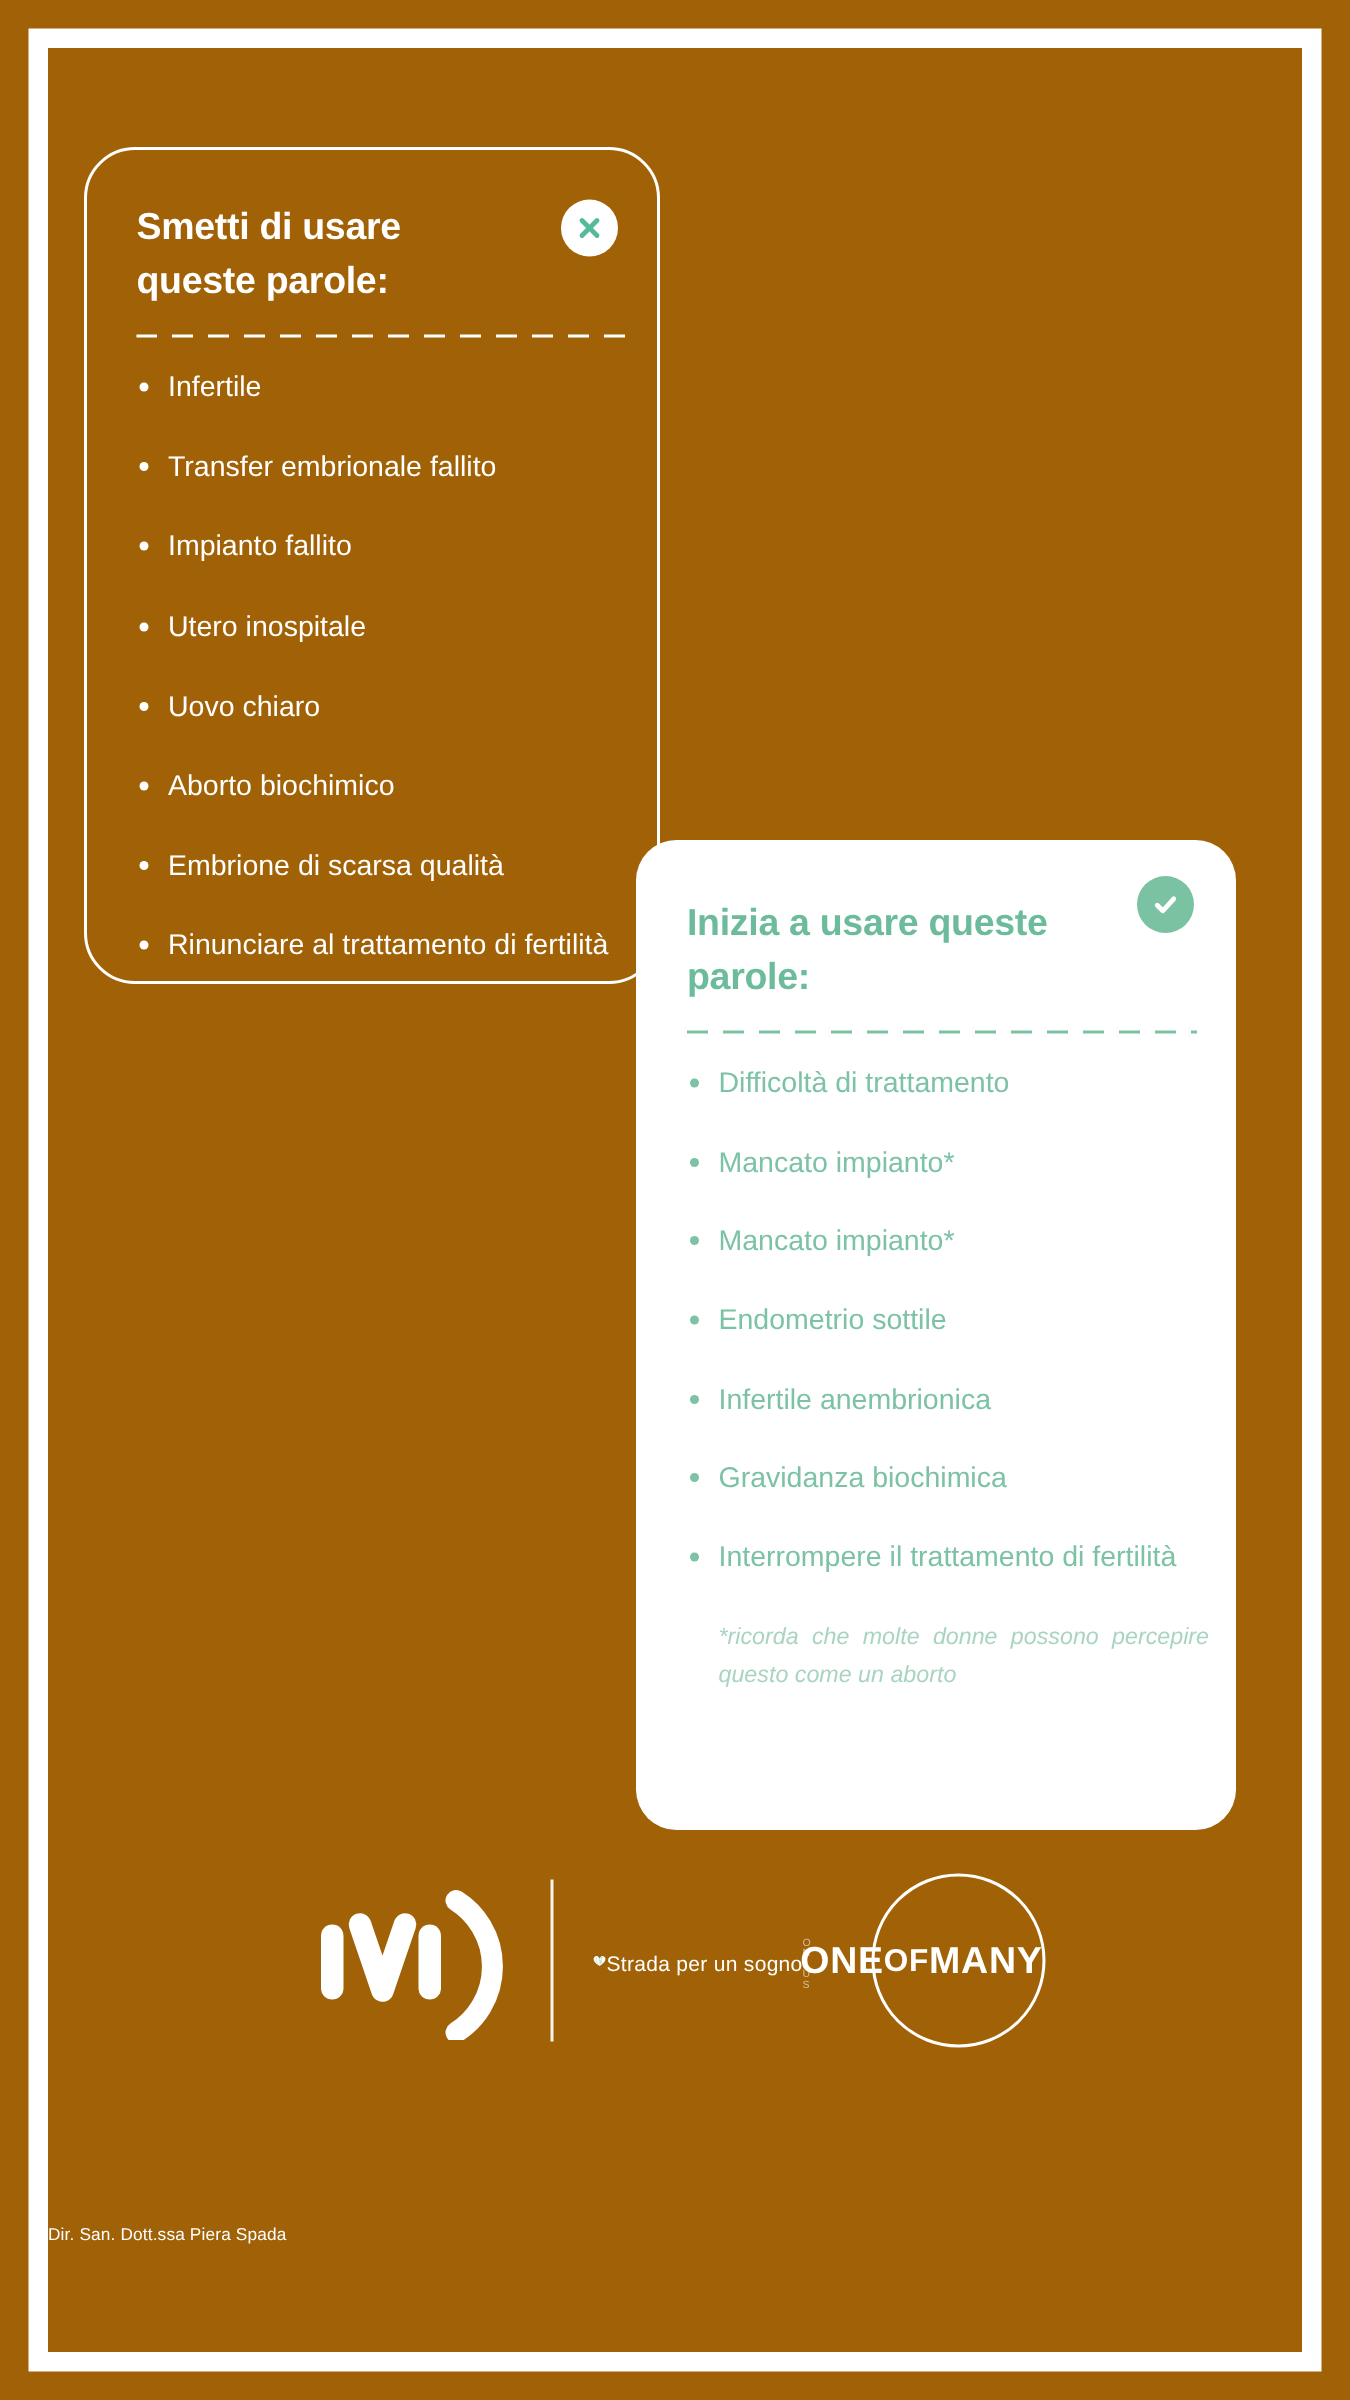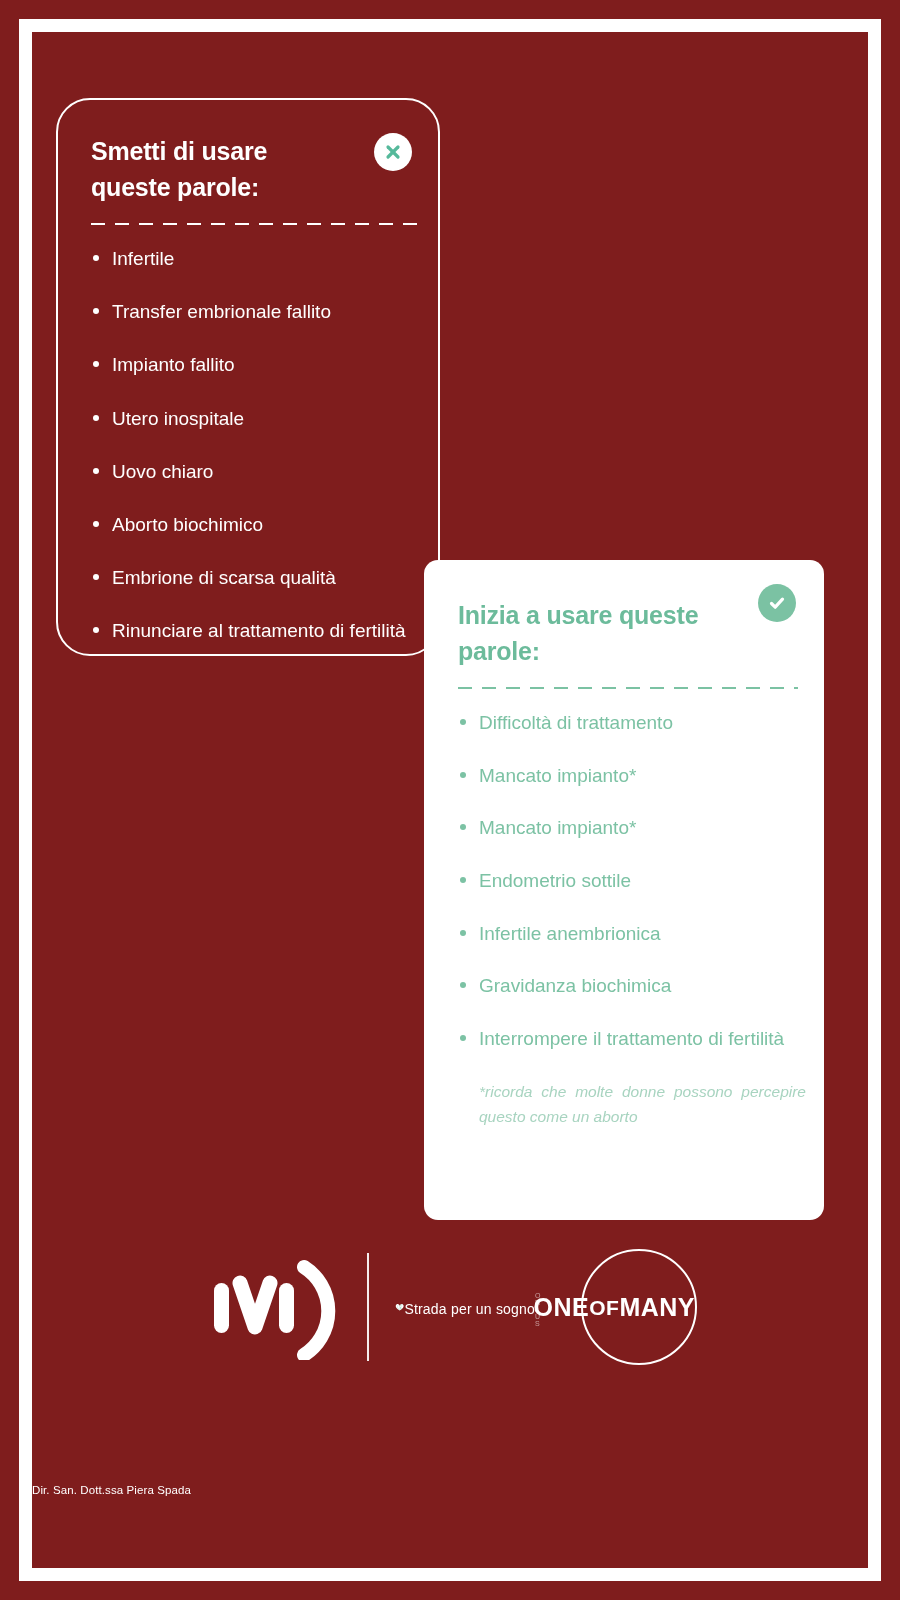--- a/index.html
+++ b/index.html
@@ -11,21 +11,21 @@
     height: 1600px;
     background: #ffffff;
     font-family: "Liberation Sans", sans-serif;
     overflow: hidden;
   }
 
   .poster {
     position: relative;
     width: 900px;
     height: 1600px;
-    background: #7f1d1d;
+    background: #a16207;
     box-sizing: border-box;
   }
 
   
   .frame {
     position: absolute;
     left: 19px;
     top: 19px;
     right: 19px;
     bottom: 19px;
@@ -127,21 +127,21 @@
   }
 
   
   .card-start {
     position: absolute;
     left: 392px;
     top: 528px;
     width: 400px;
     height: 660px;
     background: #ffffff;
-    border-radius: 14px;
+    border-radius: 27px;
     box-sizing: border-box;
     padding: 38px 26px 20px 34px;
     z-index: 2;
   }
 
   .card-start .card-title {
     color: #6cbb9b;
     font-size: 25px;
     font-weight: bold;
     line-height: 1.42;

